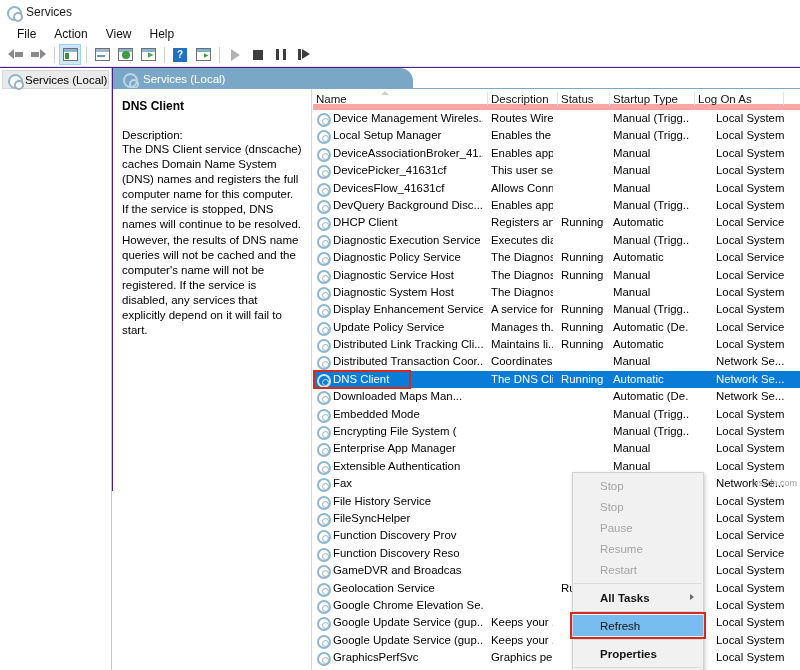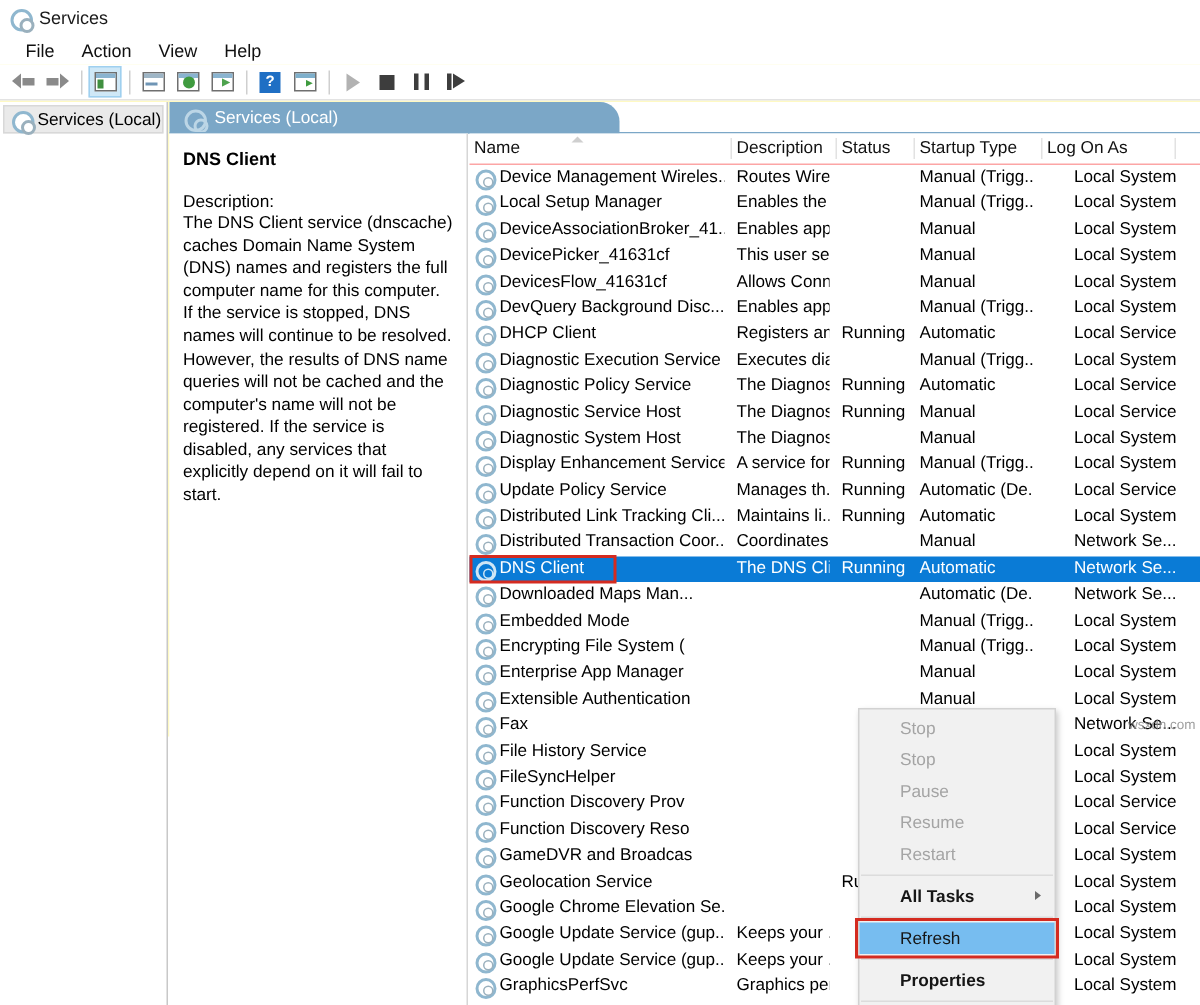--- a/index.html
+++ b/index.html
@@ -6,21 +6,21 @@
   html, body {
     margin: 0; padding: 0;
     width: 800px; height: 670px;
     overflow: hidden;
     background: #ffffff;
     font-family: "Liberation Sans", sans-serif;
     font-size: 11px;
     color: #000000;
   }
 
-  #app { position: relative; width: 800px; height: 491px; background: #fef9c3; padding-left: 19px; }
+  #app { position: relative; width: 800px; height: 491px; background: #4c1d95; padding-left: 19px; }
 
   
   .titlebar {
     position: absolute; left: 0; top: 0; width: 800px; height: 24px;
     background: #ffffff; display: flex; align-items: center; padding-left: 6px;
   }
   .titlebar .tb-title { font-size: 12px; color: #1a1a1a; margin-left: 6px; }
 
   .gear-ic { position: relative; width: 14px; height: 14px; flex: 0 0 14px; }
   .gear-ic::before {
@@ -121,21 +121,21 @@
   .detail {
     position: absolute; left: 0; top: 0; width: 199px; height: 581px;
     background: #ffffff; padding: 10px 9px 0 9px; border-right: 1px solid #d6d6d6;
   }
   .detail h1 { margin: 0 0 16px 0; font-size: 12px; font-weight: bold; color: #000; }
   .detail .dlabel { font-size: 11.5px; margin-bottom: 1px; }
   .detail .dtext { font-size: 11.5px; line-height: 15.1px; }
 
   
   .list { position: absolute; left: 200px; top: 0; width: 487px; height: 581px; background: #ffffff; }
-  .lhead { position: relative; height: 21px; border-bottom: 1px solid #fca5a5; }
+  .lhead { position: relative; height: 21px; border-bottom: 6px solid #fca5a5; }
   .lhead .hc { position: absolute; top: 4px; font-size: 11.5px; color: #111; white-space: nowrap; }
   .lhead .hsep { position: absolute; top: 3px; width: 1px; height: 14px; background: #e2e2e2; }
   .sortarrow { position: absolute; top: 0px; left: 68px; width: 9px; height: 6px; }
   .sortarrow::after { content:""; position:absolute; left:0; top:2px; width:0;height:0;
     border-left:4px solid transparent;border-right:4px solid transparent;border-bottom:4px solid #cfcfcf; }
 
   .rows { position: relative; }
   .row { position: relative; height: 17.4px; white-space: nowrap; }
   .row.sel { background: #0a7bd6; color: #ffffff; }
   .row .c { position: absolute; top: 2px; font-size: 11.4px; overflow: hidden; }

